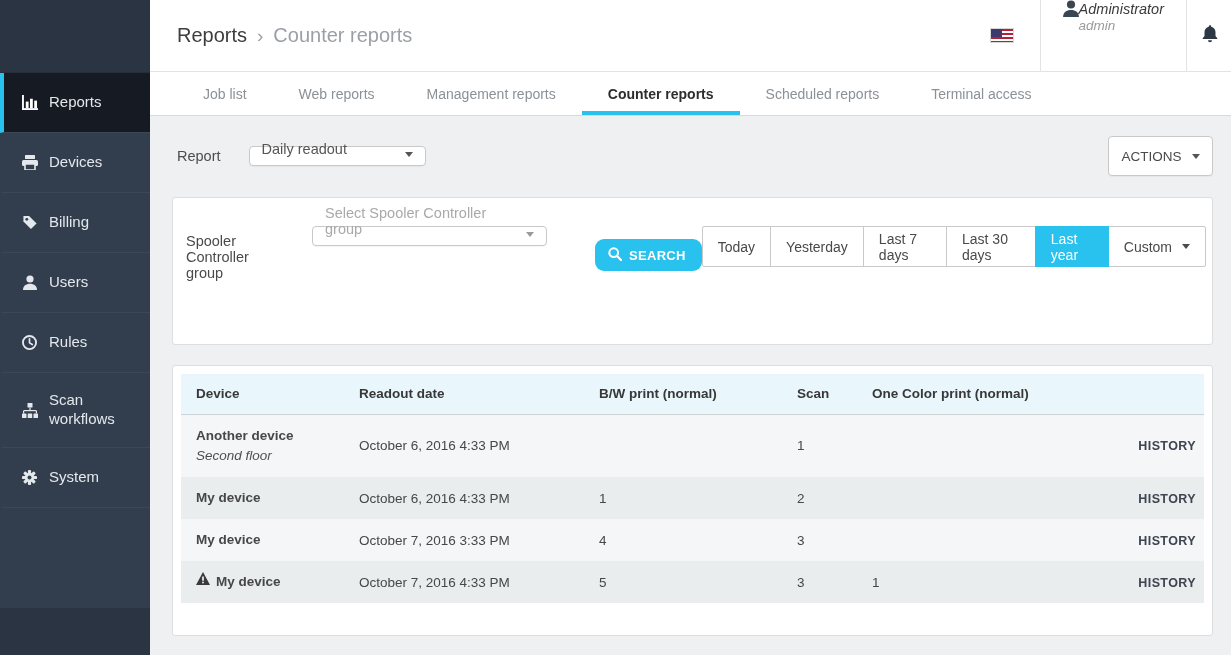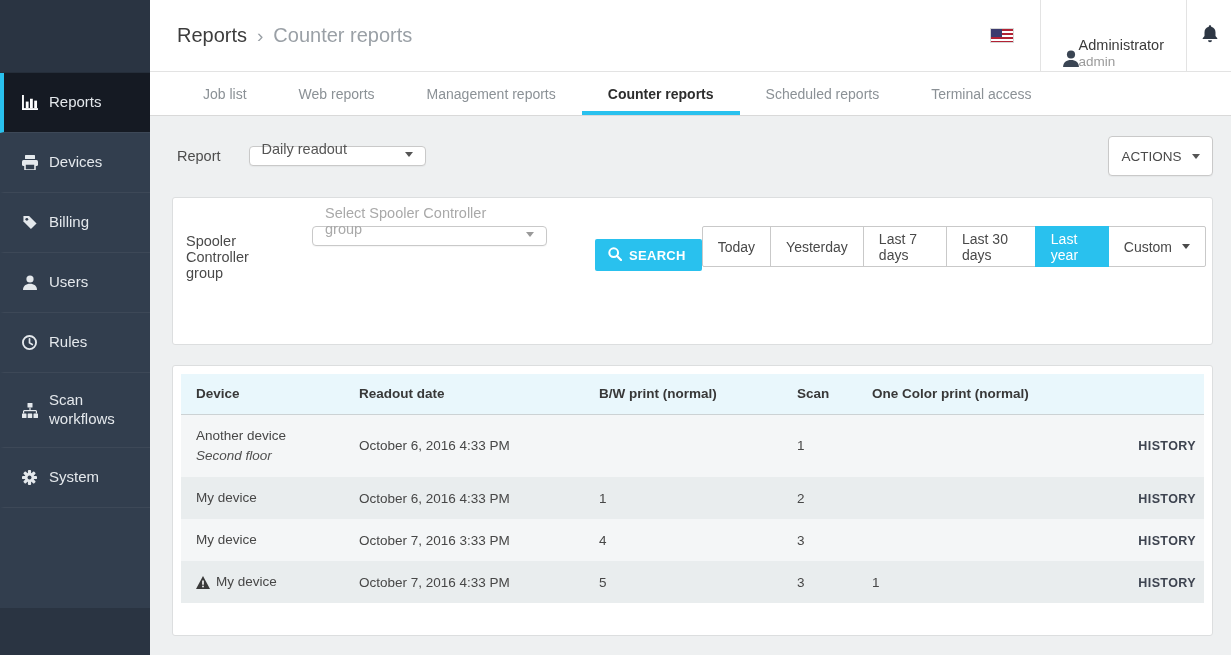--- a/index.html
+++ b/index.html
@@ -30,21 +30,21 @@
   .breadcrumb { display:flex; align-items:center; gap:10px; padding-left:27px; flex:1; }
   .crumb-section { font-size:20px; color:#3d3d3d; }
   .crumb-sep { font-size:19px; color:#9aa0a6; padding-top:1px; }
   .crumb-page { font-size:20px; color:#9aa0a6; }
   .topbar-right { display:flex; align-items:stretch; }
   .flag-cell { display:flex; align-items:center; padding:0 26px; }
   .us-flag { position:relative; width:24px; height:15px; border:1px solid #d7d7d7;
              background:repeating-linear-gradient(#b22234 0 2px,#fff 2px 4px); }
   .us-flag .canton { position:absolute; top:0; left:0; width:11px; height:8px; background:#3c3b6e; }
   .v-divider { width:1px; background:#e3e3e3; }
-  .user-cell { display:flex; align-items:flex-end; gap:0; padding:0 22px; cursor:pointer; }
+  .user-cell { display:flex; align-items:flex-start; gap:0; padding:0 22px; cursor:pointer;font-style:italic; }
   .user-ico { color:#3a4553; }
   .user-lines { display:flex; flex-direction:column; line-height:1.25; }
   .user-name { font-size:14.5px; color:#3b3b3b; }
   .user-role { font-size:13.5px; color:#9b9b9b; }
   .bell-cell { display:flex; align-items:center; padding:0 12px 0 14px; cursor:pointer; color:#2e3744; }
 
   
   .tabs { height:44px; background:#fff; border-bottom:1px solid #d9d9d9; display:flex; padding-left:27px; }
   .tab { display:flex; align-items:center; padding:0 26px; font-size:14px; color:#8b9196;
          cursor:pointer; border-bottom:4px solid transparent; border-top:4px solid transparent; }
@@ -69,21 +69,21 @@
 
   
   .card { background:#fff; border:1px solid #dcdedf; border-radius:3px; }
   .filter-card { margin-top:21px; height:148px; padding:28px 6px 0 13px; display:flex; align-items:flex-start; }
   .filter-left { display:flex; align-items:flex-start; }
   .filter-label { font-size:14.5px; color:#4a4a4a; margin-top:7px; margin-right:26px; }
   .filter-col { display:flex; flex-direction:row; align-items:flex-start; }
   .group-select { width:235px; color:#a9a9a9; }
   .group-select .caret-dn { border-top-color:#9a9a9a; }
   .search-btn { margin-top:13px; height:32px; padding:0 16px 0 13px; background:#29c1ee; border:none;
-                border-radius:2px; color:#fff; font-weight:bold; font-size:13px; letter-spacing:.3px;
+                border-radius:9px; color:#fff; font-weight:bold; font-size:13px; letter-spacing:.3px;
                 display:flex; align-items:center; gap:7px; cursor:pointer;margin-left:48px; }
   .range-group { margin-left:auto; display:flex; }
   .range-btn { height:41px; padding:0 15px; background:#fff; border:1px solid #c9c9c9; margin-left:-1px;
                font-size:14px; color:#494949; display:flex; align-items:center; gap:8px; cursor:pointer; }
   .range-btn:first-child { margin-left:0; border-radius:2px 0 0 2px; }
   .range-btn:last-child { border-radius:0 2px 2px 0; }
   .range-btn.active { background:#29c1ee; border-color:#29c1ee; color:#fff; position:relative; z-index:1; }
   .range-btn .caret-dn { border-top-color:#4a4a4a; margin-left:2px; }
 
   
@@ -94,21 +94,21 @@
   table.report col.c-bw     { width:198px; }
   table.report col.c-scan   { width:75px;  }
   table.report col.c-color  { width:205px; }
   thead th { background:#e9f7fc; height:40px; text-align:left; font-size:13.5px; color:#383838;
              padding:0 8px 0 15px; border-bottom:1px solid #ccd2d4; }
   tbody td { font-size:13.5px; color:#474747; padding:0 8px 0 15px; height:42px; }
   tbody tr.row-light { background:#f4f6f7; }
   tbody tr.row-dark  { background:#e9edee; }
   tbody tr.two-line td { height:63px; }
   .device-cell { display:flex; flex-direction:column; justify-content:center; line-height:1.5; }
-  .device-main { display:flex; align-items:center; gap:6px; }
+  .device-main { display:flex; align-items:flex-start; gap:6px;font-weight:bold; }
   .device-sub { font-style:italic; color:#4f4f4f; }
   td.action-cell { text-align:right; }
   .history-link { font-weight:bold; font-size:12.5px; color:#3e4450; letter-spacing:.4px; cursor:pointer; }
   .warn-ico { display:inline-flex; }
 </style>
 </head>
 <body>
 
 <div class="app">
 

